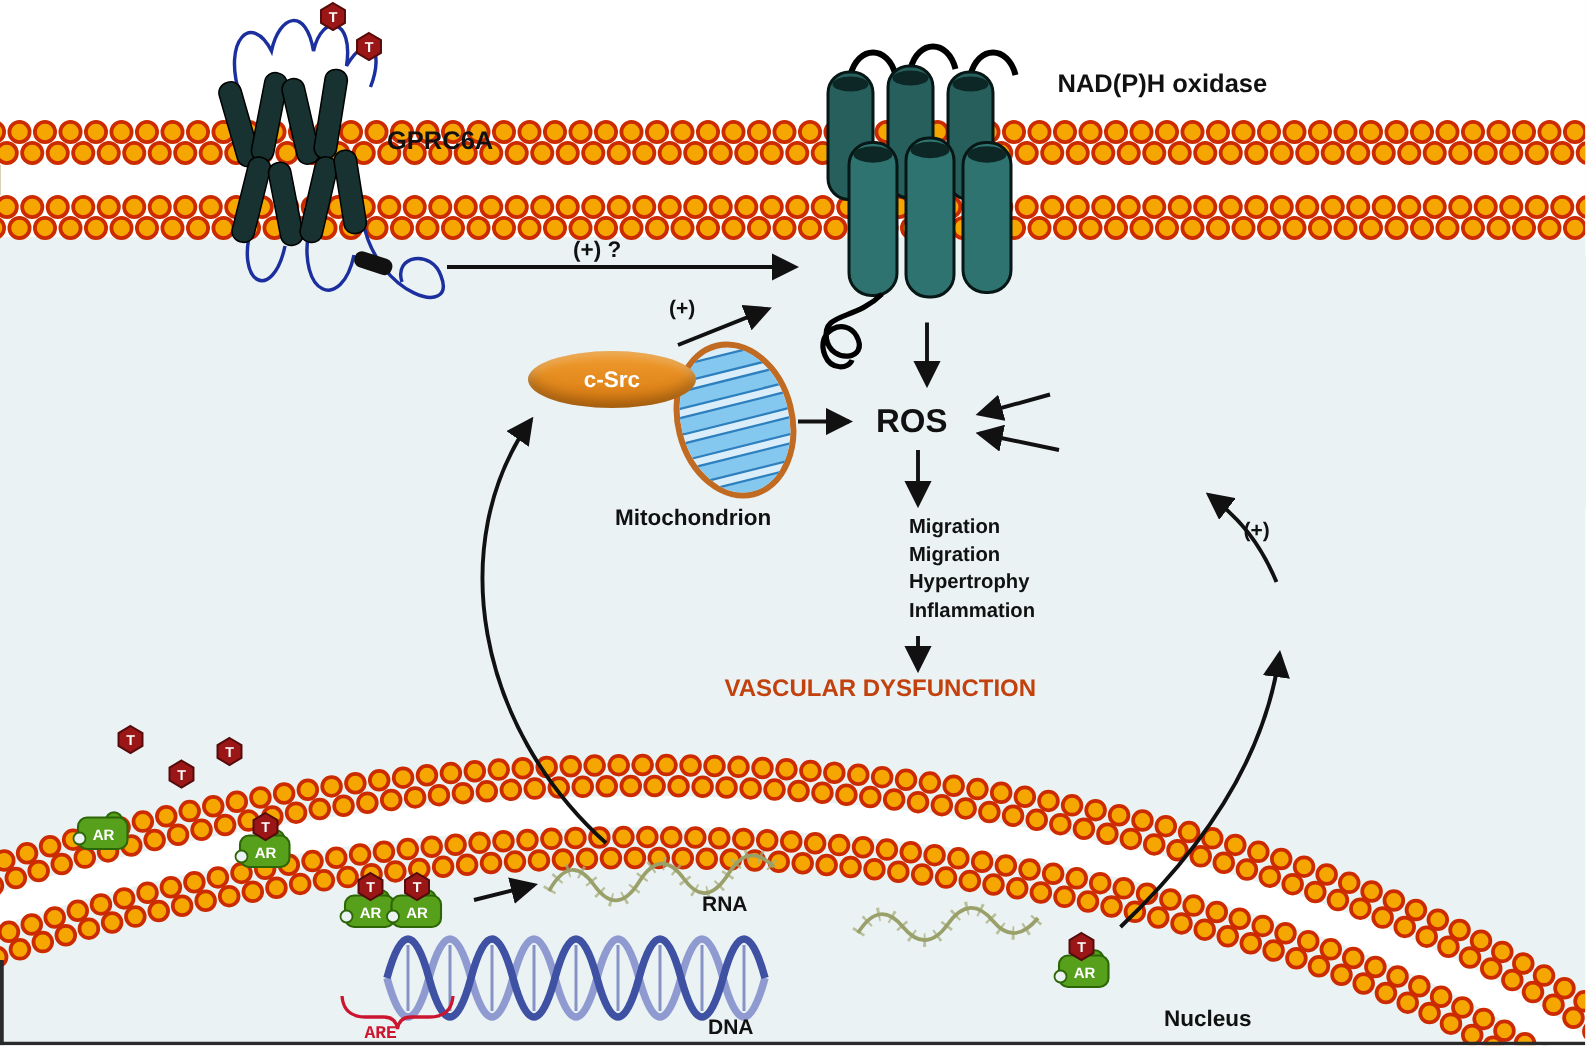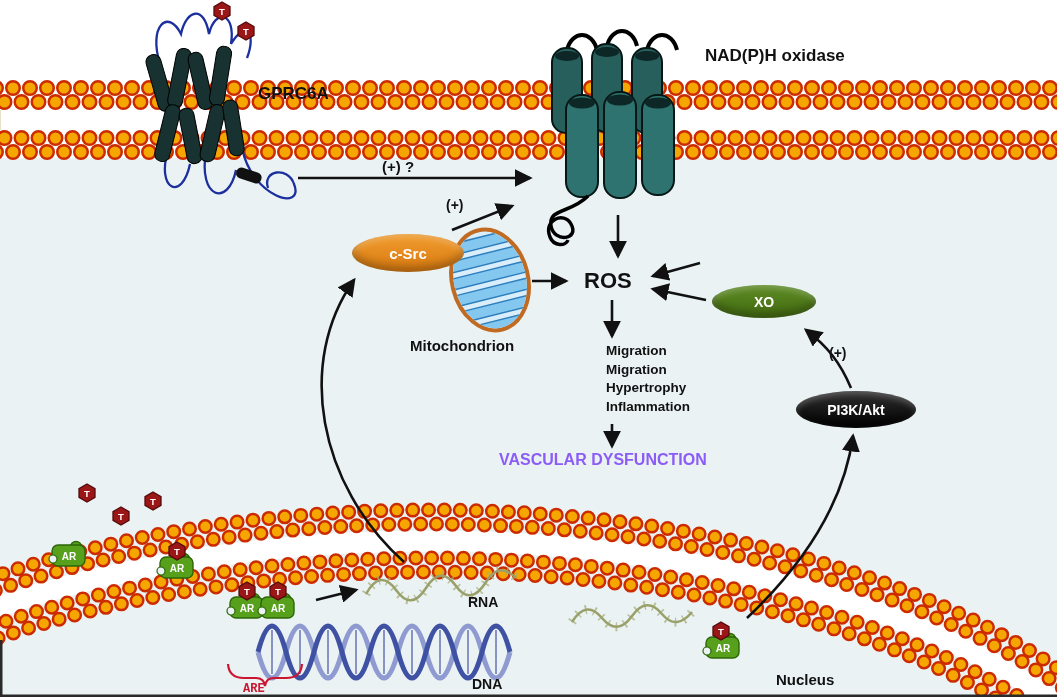--- a/index.html
+++ b/index.html
@@ -10,21 +10,21 @@
   svg.layer{position:absolute;left:0;top:0;}
   .lbl{position:absolute;font-weight:bold;color:#111;white-space:nowrap;line-height:1.15;}
   .pill{position:absolute;border-radius:50%;display:flex;align-items:center;justify-content:center;
         color:#fff;font-weight:bold;box-shadow:inset 0 -5px 9px rgba(0,0,0,.28), inset 0 3px 6px rgba(255,255,255,.25);}
   .csrc{left:352px;top:234px;width:112px;height:38px;background:linear-gradient(#f09c2e,#d97a10);font-size:15px;}
   .cox2{left:704px;top:242px;width:120px;height:35px;background:linear-gradient(#b8192b,#8c0f1e);font-size:14px;}
   .xo{left:712px;top:285px;width:104px;height:33px;background:linear-gradient(#5c8a22,#446c12);font-size:14px;}
   .pi3k{left:796px;top:391px;width:120px;height:37px;background:linear-gradient(#2f2f2f,#000);font-size:14px;}
   .fs17{font-size:17px;} .fs15{font-size:15px;} .fs14{font-size:14px;} .fs13{font-size:13.5px;}
   .fs22{font-size:22px;} .fs12{font-size:12px;font-family:Liberation Mono, monospace;}
-  .red{color:#8b5cf6;margin-left:16px;}
+  .red{color:#c2410c;}
   .effects div{margin-bottom:3px;}
 </style>
 </head>
 <body>
 
 <div id="fig">
   <div class="bg-mem"></div>
   <div class="bg-lower"></div>
 
   <svg class="layer" width="1057" height="697" viewBox="0 0 1057 697">
@@ -190,22 +190,20 @@
     <rect x="0" y="694.5" width="1057" height="2.5" fill="#2a2a2a"></rect>
     <rect x="0" y="640" width="2.5" height="57" fill="#2a2a2a"></rect>
   </svg>
 
   <div class="lbl fs17" style="left:258px;top:48px;margin-top:36px;">GPRC6A</div>
   <div class="lbl fs17" style="left:705px;top:46px;">NAD(P)H oxidase</div>
   <div class="lbl fs15" style="left:382px;top:158px;">(+) ?</div>
   <div class="lbl fs14" style="left:446px;top:197px;">(+)</div>
 
   <div class="pill csrc">c-Src</div>
-  <div class="pill xo">XO</div>
-  <div class="pill pi3k">PI3K/Akt</div>
 
   <div class="lbl fs22" style="left:584px;top:268px;">ROS</div>
   <div class="lbl fs15" style="left:410px;top:337px;">Mitochondrion</div>
 
   <div class="lbl fs13 effects" style="left:561px;top:343px;margin-left:45px;">
     <div>Migration</div>
     <div>Migration</div>
     <div>Hypertrophy</div>
     <div>Inflammation</div>
   </div>

